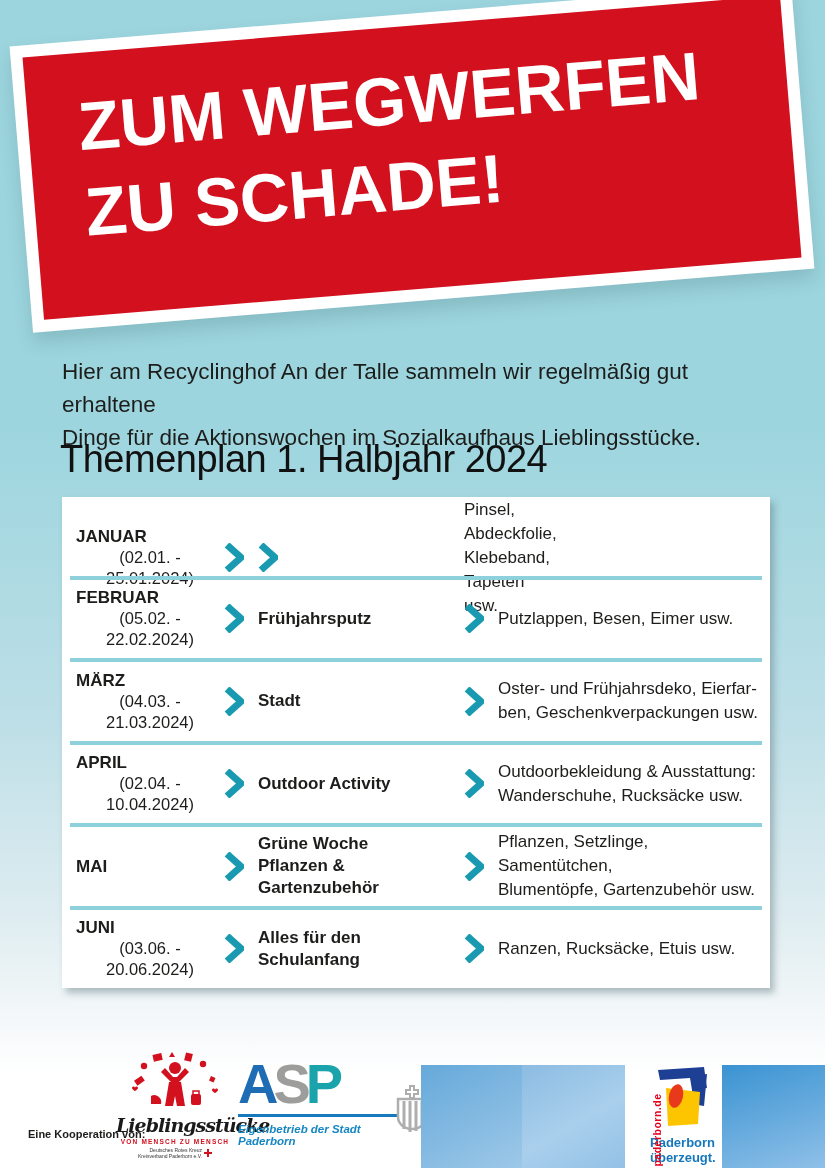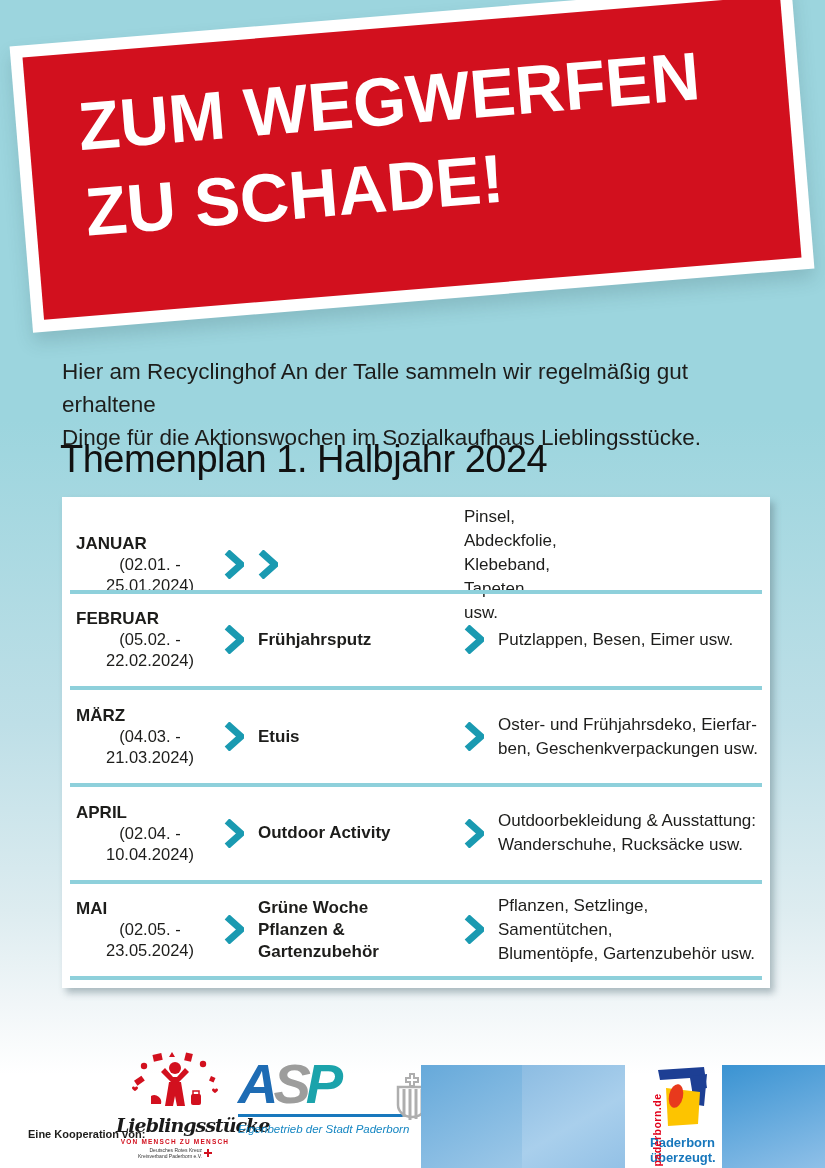--- a/index.html
+++ b/index.html
@@ -61,24 +61,24 @@
   .lieb { position:absolute; left:116px; top:1050px; width:118px; text-align:center; }
   .lieb-name {
     font-family:"DejaVu Serif", serif; font-style:italic; font-weight:bold;
     font-size:19px; color:#1a1a1a; margin-top:-2px; letter-spacing:-1px;
   }
   .lieb-tag { font-size:6.5px; font-weight:bold; color:#d2101e; letter-spacing:1.2px; margin-top:2px; }
   .lieb-sub { display:flex; align-items:center; justify-content:center; gap:2px; margin-top:2px; }
   .lieb-sub span { font-size:5px; color:#333; line-height:6px; text-align:right; }
 
   .asp { position:absolute; left:238px; top:1056px; width:178px; }
-  .asp-letters { font-size:56px; font-weight:bold; font-style:italic; line-height:56px; letter-spacing:-5px; }
+  .asp-letters { font-size:56px; font-weight:bold; line-height:56px; letter-spacing:-5px; }
   .asp-a { color:#1e6cb4; } .asp-s { color:#9d9d9c; } .asp-p { color:#1ba3ab; }
   .asp-line { height:3px; background:#1878bd; margin-top:2px; width:178px; }
-  .asp-sub { font-size:11.5px; font-weight:normal; font-style:italic; color:#1586c2; margin-top:6px; }
+  .asp-sub { font-size:11.5px; font-weight:bold; font-style:italic; color:#1586c2; margin-top:6px; }
   .asp-shield { position:absolute; right:-14px; bottom:8px; }
 
   .blue-block { position:absolute; top:1065px; height:103px; }
   .bb1 { left:421px; width:101px; background:linear-gradient(150deg,#66a9da,#9dc8e8); }
   .bb2 { left:522px; width:103px; background:linear-gradient(150deg,#8cbce2,#a9cfec 55%,#93c1e6); }
   .bb3 { left:722px; width:103px; background:linear-gradient(160deg,#3a93d2,#8fc0e8); }
 
   .pb { position:absolute; left:636px; top:1066px; width:86px; }
   .pb-vertical {
     position:absolute; left:-16px; top:58px; transform:rotate(-90deg); transform-origin:center;
@@ -151,21 +151,21 @@
     <div class="row">
       <div>
         <div class="month">MÄRZ</div>
         <div class="dates">(04.03. - 21.03.2024)</div>
       </div>
       <div class="chev">
         <svg width="20" height="29" viewBox="0 0 20 29">
             <path d="M3 2 L17 14.5 L3 27" fill="none" stroke="#1a9ab1" stroke-width="7"></path>
           </svg>
       </div>
-      <div class="theme">Etuis</div>
+      <div class="theme">Stadt</div>
       <div class="chev">
         <svg width="20" height="29" viewBox="0 0 20 29">
             <path d="M3 2 L17 14.5 L3 27" fill="none" stroke="#1a9ab1" stroke-width="7"></path>
           </svg>
       </div>
       <div class="items">Oster- und Frühjahrsdeko, Eierfar-
 ben, Geschenkverpackungen usw.</div>
     </div>
 
     <div class="divider"></div>
@@ -188,40 +188,57 @@
       </div>
       <div class="items">Outdoorbekleidung &amp; Ausstattung:
 Wanderschuhe, Rucksäcke usw.</div>
     </div>
 
     <div class="divider"></div>
 
     <div class="row">
       <div>
         <div class="month">MAI</div>
-        <div class="dates">(02.05. - 23.05.2024)</div>
       </div>
       <div class="chev">
         <svg width="20" height="29" viewBox="0 0 20 29">
             <path d="M3 2 L17 14.5 L3 27" fill="none" stroke="#1a9ab1" stroke-width="7"></path>
           </svg>
       </div>
       <div class="theme">Grüne Woche
 Pflanzen &amp; Gartenzubehör</div>
       <div class="chev">
         <svg width="20" height="29" viewBox="0 0 20 29">
             <path d="M3 2 L17 14.5 L3 27" fill="none" stroke="#1a9ab1" stroke-width="7"></path>
           </svg>
       </div>
       <div class="items">Pflanzen, Setzlinge, Samentütchen,
 Blumentöpfe, Gartenzubehör usw.</div>
     </div>
 
     <div class="divider"></div>
 
+    <div class="row">
+      <div>
+        <div class="month">JUNI</div>
+        <div class="dates">(03.06. - 20.06.2024)</div>
+      </div>
+      <div class="chev">
+        <svg width="20" height="29" viewBox="0 0 20 29">
+            <path d="M3 2 L17 14.5 L3 27" fill="none" stroke="#1a9ab1" stroke-width="7"></path>
+          </svg>
+      </div>
+      <div class="theme">Alles für den Schulanfang</div>
+      <div class="chev">
+        <svg width="20" height="29" viewBox="0 0 20 29">
+            <path d="M3 2 L17 14.5 L3 27" fill="none" stroke="#1a9ab1" stroke-width="7"></path>
+          </svg>
+      </div>
+      <div class="items">Ranzen, Rucksäcke, Etuis usw.</div>
+    </div>
 
   </div>
 
 
   <div class="coop">Eine Kooperation von:</div>
 
   <div class="lieb">
     <svg width="96" height="62" viewBox="0 0 96 62">
       <g fill="#d2101e" stroke="none">
         <rect x="8" y="28" width="9" height="6" transform="rotate(-35 12 31)"></rect>

